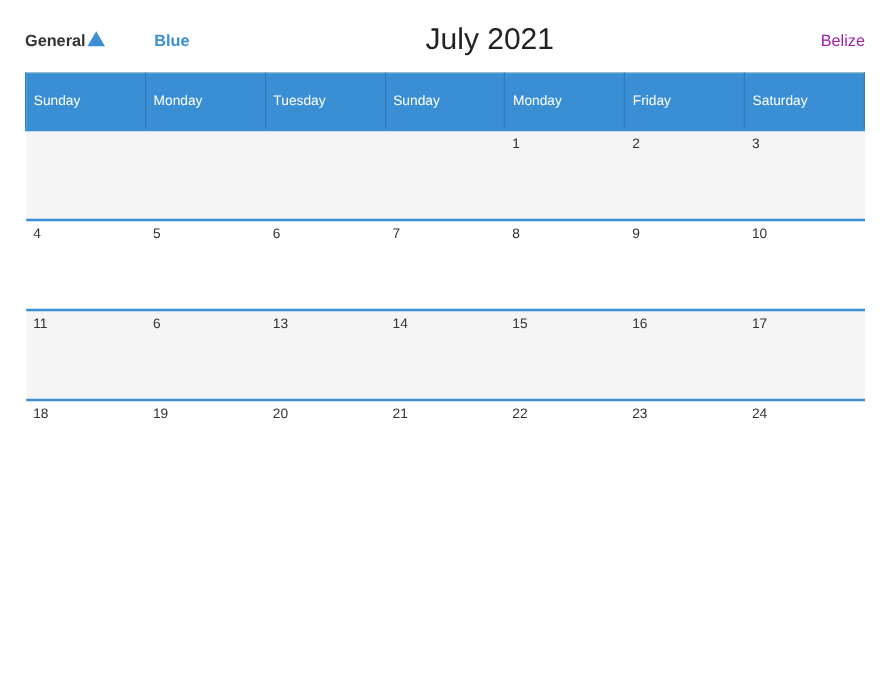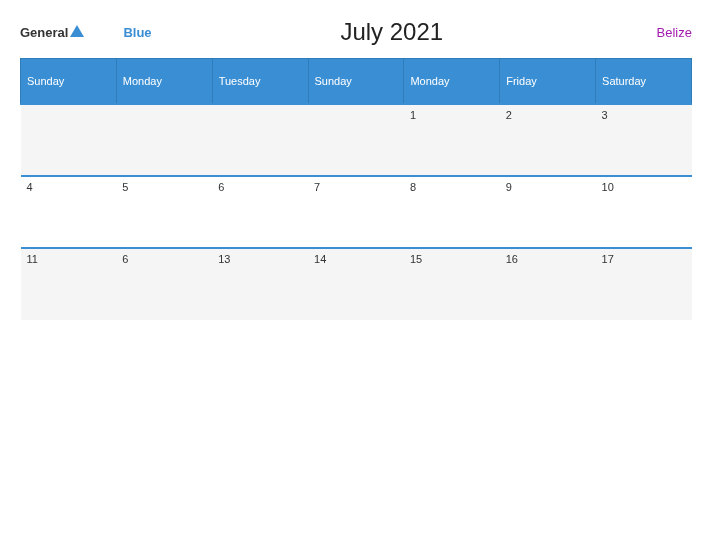--- a/index.html
+++ b/index.html
@@ -159,15 +159,24 @@
         </tr>
         <tr>
           <td><span class="day-num">11</span></td>
           <td><span class="day-num">6</span></td>
           <td><span class="day-num">13</span></td>
           <td><span class="day-num">14</span></td>
           <td><span class="day-num">15</span></td>
           <td><span class="day-num">16</span></td>
           <td><span class="day-num">17</span></td>
         </tr>
+        <tr>
+          <td><span class="day-num">18</span></td>
+          <td><span class="day-num">19</span></td>
+          <td><span class="day-num">20</span></td>
+          <td><span class="day-num">21</span></td>
+          <td><span class="day-num">22</span></td>
+          <td><span class="day-num">23</span></td>
+          <td><span class="day-num">24</span></td>
+        </tr>
       </tbody>
   </table>
 </div>
 
 </body></html>

